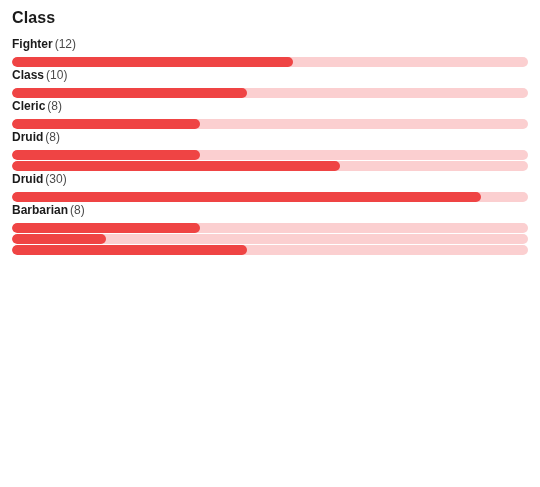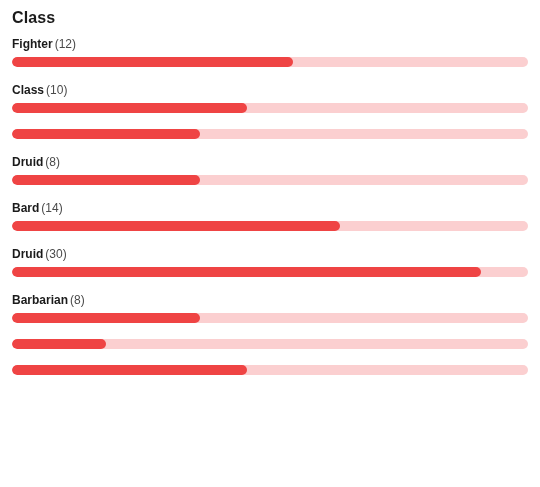--- a/index.html
+++ b/index.html
@@ -29,21 +29,21 @@
     color: #1b1b1b;
     letter-spacing: 0.1px;
     padding-top: 8px;
     margin: 0 0 9px 0;
     line-height: 20px;
   }
   .bar-list {
     display: block;
   }
   .bar-row {
-    margin-bottom: 16px;
+    margin-bottom: 1px;
   }
   .bar-label {
     font-size: 12px;
     line-height: 14px;
     color: #1b1b1b;
     margin-bottom: 6px;
     white-space: nowrap;
   }
   .bar-label-name {
     font-weight: bold;
@@ -85,32 +85,32 @@
           <div class="bar-fill" style="width: 54.5%;"></div>
         </div>
       </div>
       <div class="bar-row">
         <div class="bar-label"><span class="bar-label-name">Class</span><span class="bar-label-count">(10)</span></div>
         <div class="bar-track">
           <div class="bar-fill" style="width: 45.5%;"></div>
         </div>
       </div>
       <div class="bar-row">
+        <div class="bar-label"><span class="bar-label-name">Cleric</span><span class="bar-label-count">(8)</span></div>
         <div class="bar-track">
           <div class="bar-fill" style="width: 36.4%;"></div>
         </div>
       </div>
       <div class="bar-row">
         <div class="bar-label"><span class="bar-label-name">Druid</span><span class="bar-label-count">(8)</span></div>
         <div class="bar-track">
           <div class="bar-fill" style="width: 36.4%;"></div>
         </div>
       </div>
       <div class="bar-row">
-        <div class="bar-label"><span class="bar-label-name">Bard</span><span class="bar-label-count">(14)</span></div>
         <div class="bar-track">
           <div class="bar-fill" style="width: 63.6%;"></div>
         </div>
       </div>
       <div class="bar-row">
         <div class="bar-label"><span class="bar-label-name">Druid</span><span class="bar-label-count">(30)</span></div>
         <div class="bar-track">
           <div class="bar-fill" style="width: 90.9%;"></div>
         </div>
       </div>

